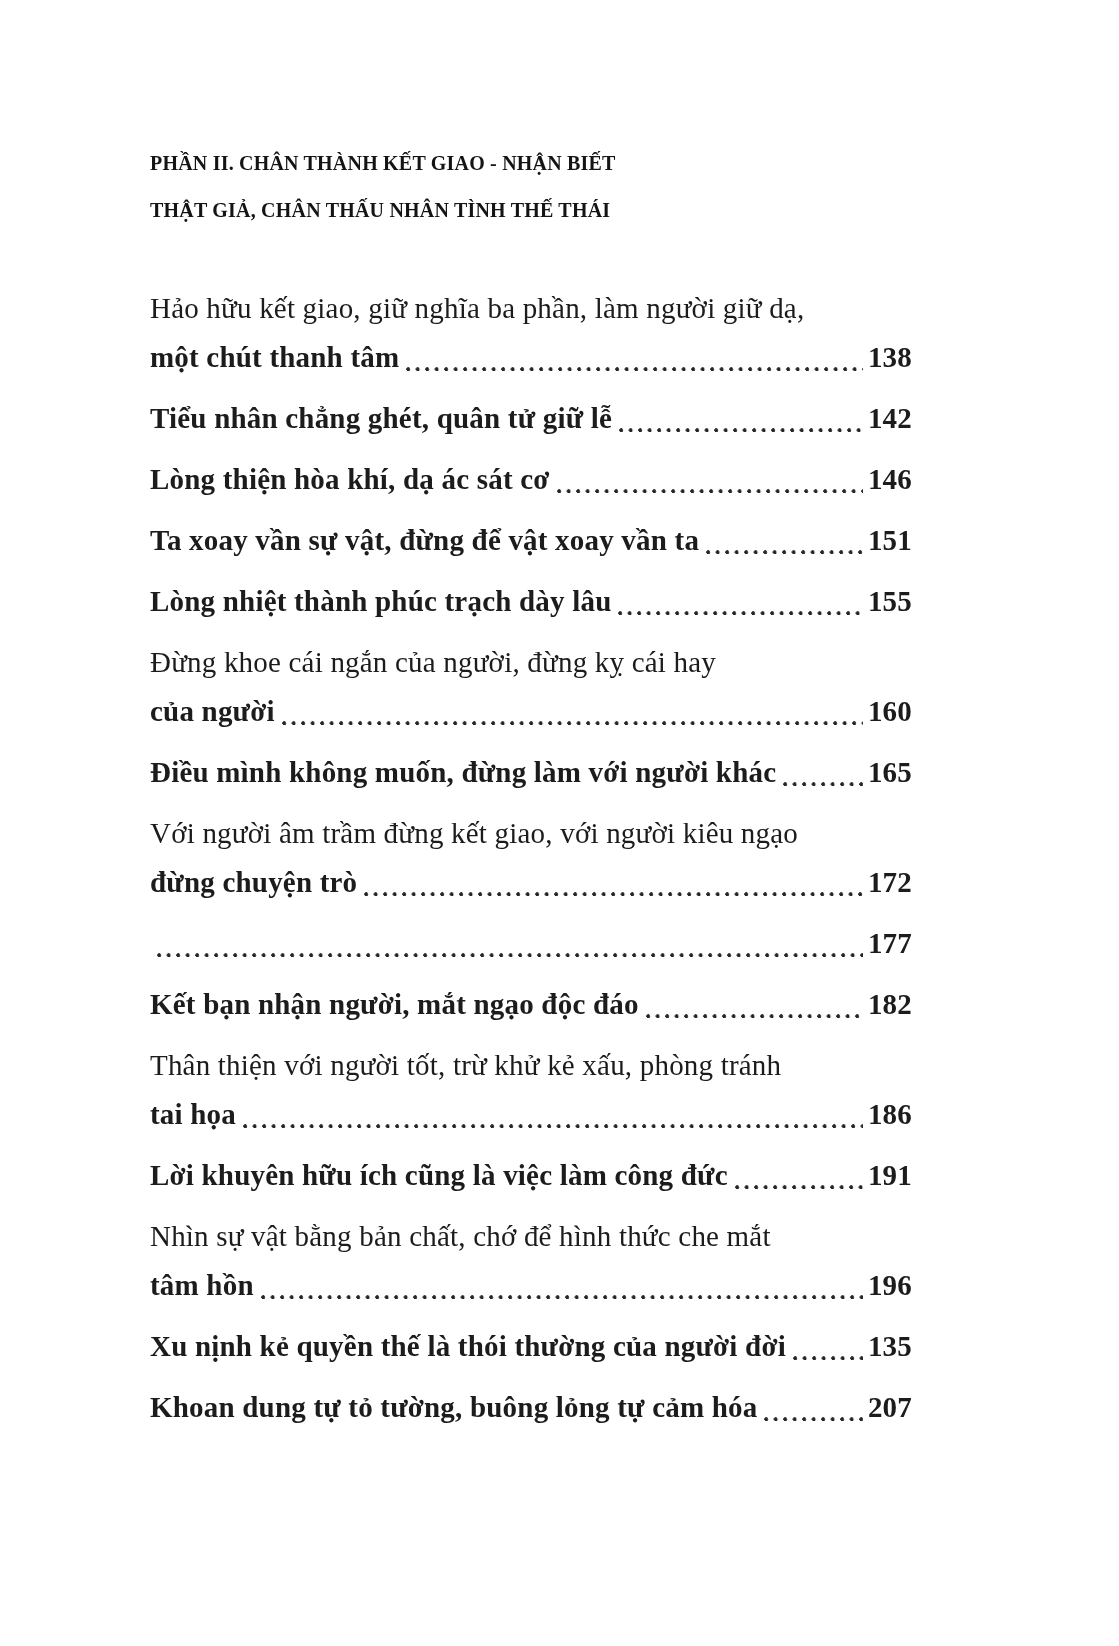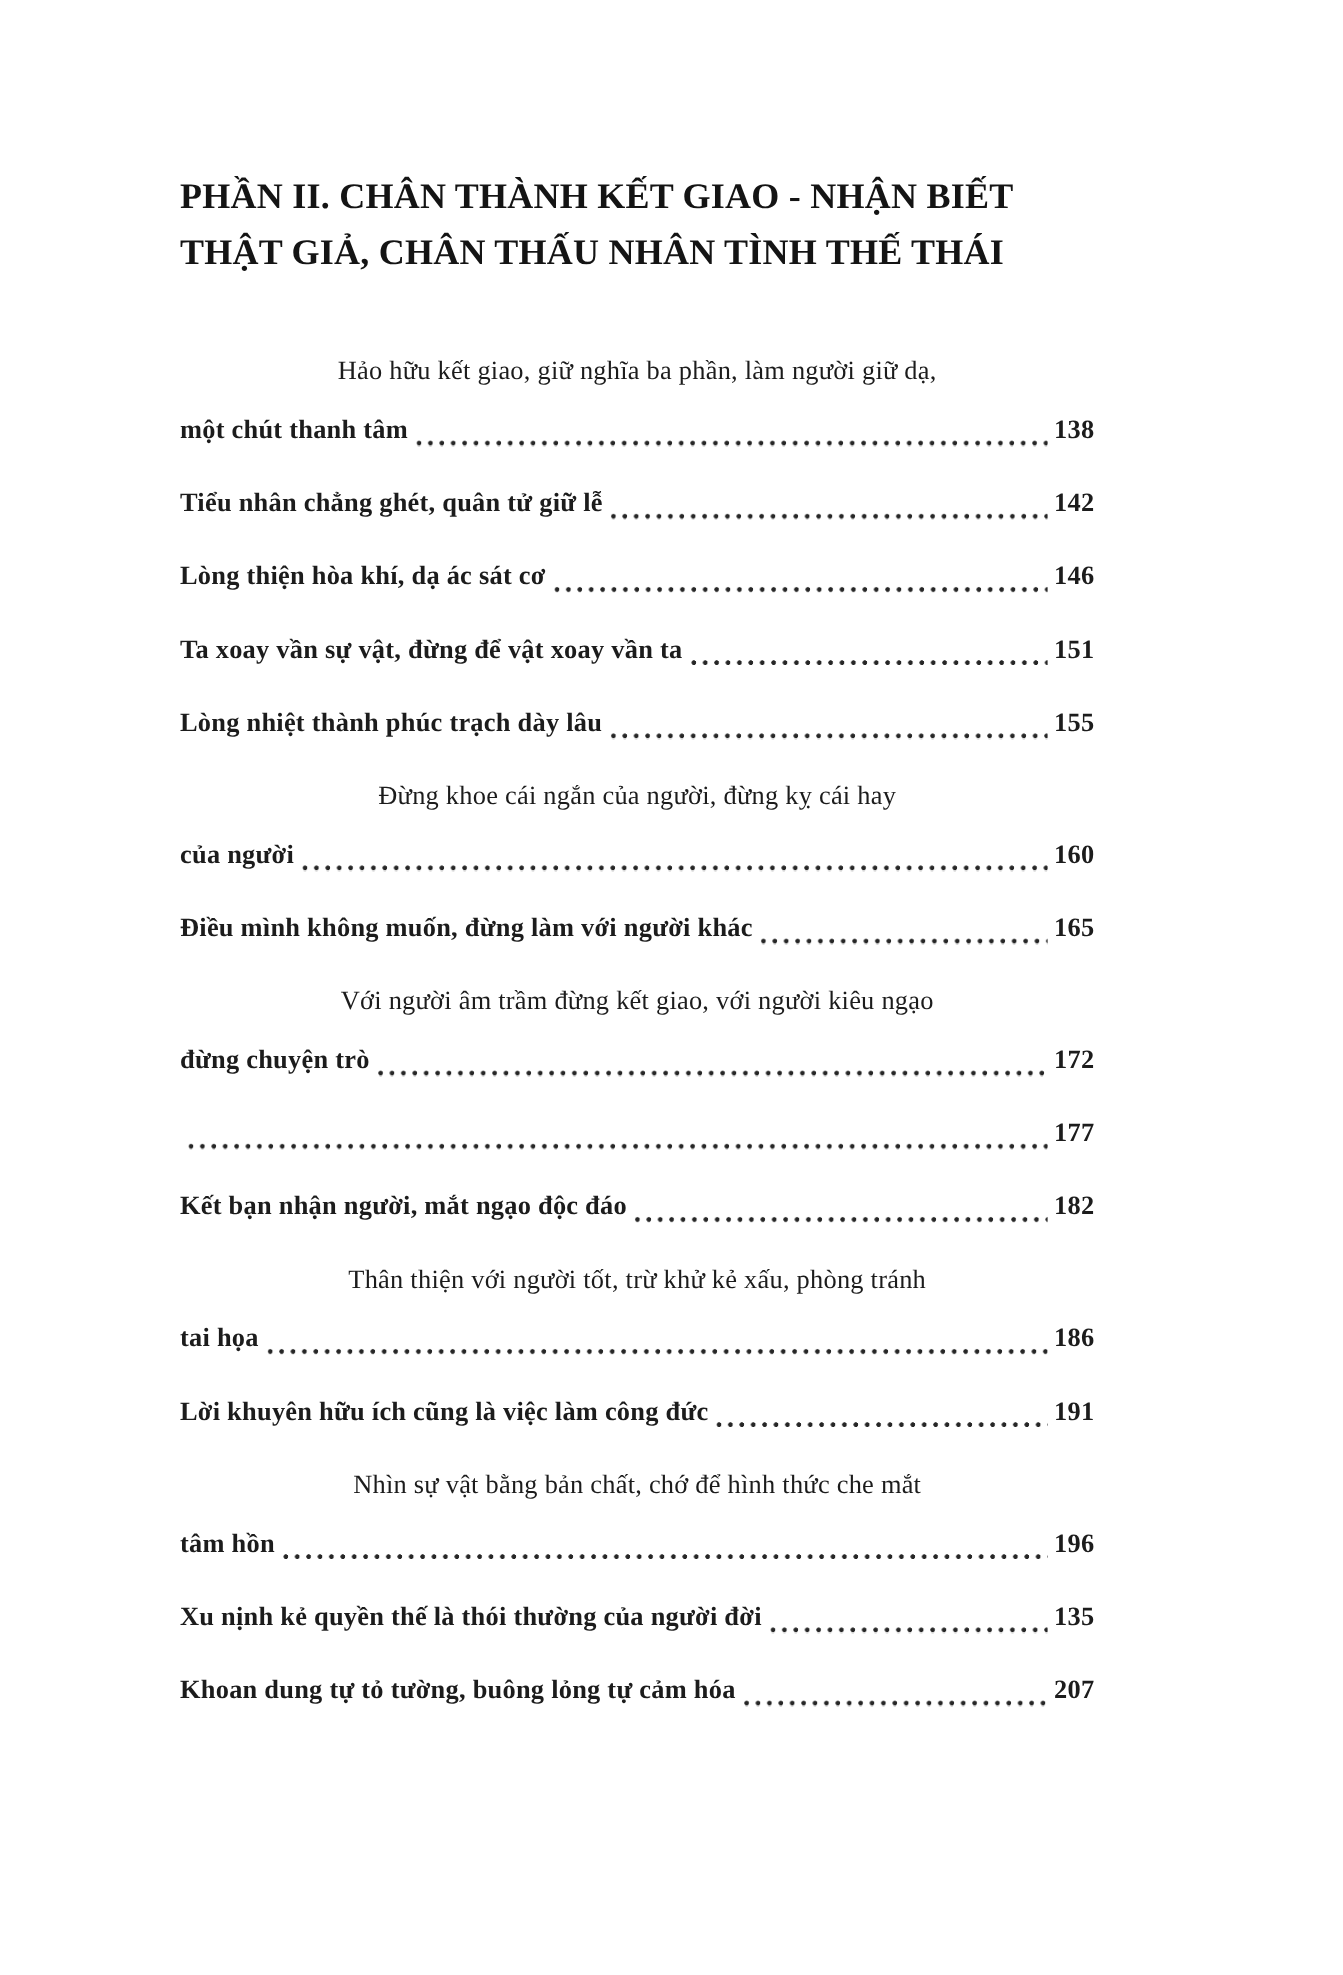--- a/index.html
+++ b/index.html
@@ -13,34 +13,33 @@
     font-family: "Liberation Serif", "DejaVu Serif", serif;
     color: #1c1c1c;
   }
   .content {
     position: absolute;
     left: 150px;
     top: 140px;
     width: 762px;
   }
   .heading {
-    font-size: 30px;
+    font-size: 20px;
     font-weight: bold;
     line-height: 47px;
     letter-spacing: 0.2px;
     color: #141414;
     margin-bottom: 50px;
   }
   .toc { }
   .entry {
-    font-size: 22px;
+    font-size: 29px;
     line-height: 49px;
     letter-spacing: 0.2px;
     margin-bottom: 12px;
-    text-align: center;
   }
   .entry-pre { white-space: nowrap; }
   .entry-line { display: flex; font-weight: bold; }
   .entry-main { white-space: nowrap; flex: 0 0 auto; }
   .leader {
     flex: 1 1 auto;
     min-width: 18px;
     margin: 0 5px 0 7px;
     align-self: stretch;
     background-image: radial-gradient(circle at 2.2px 2.2px, #262626 1.7px, rgba(0,0,0,0) 2.2px);

